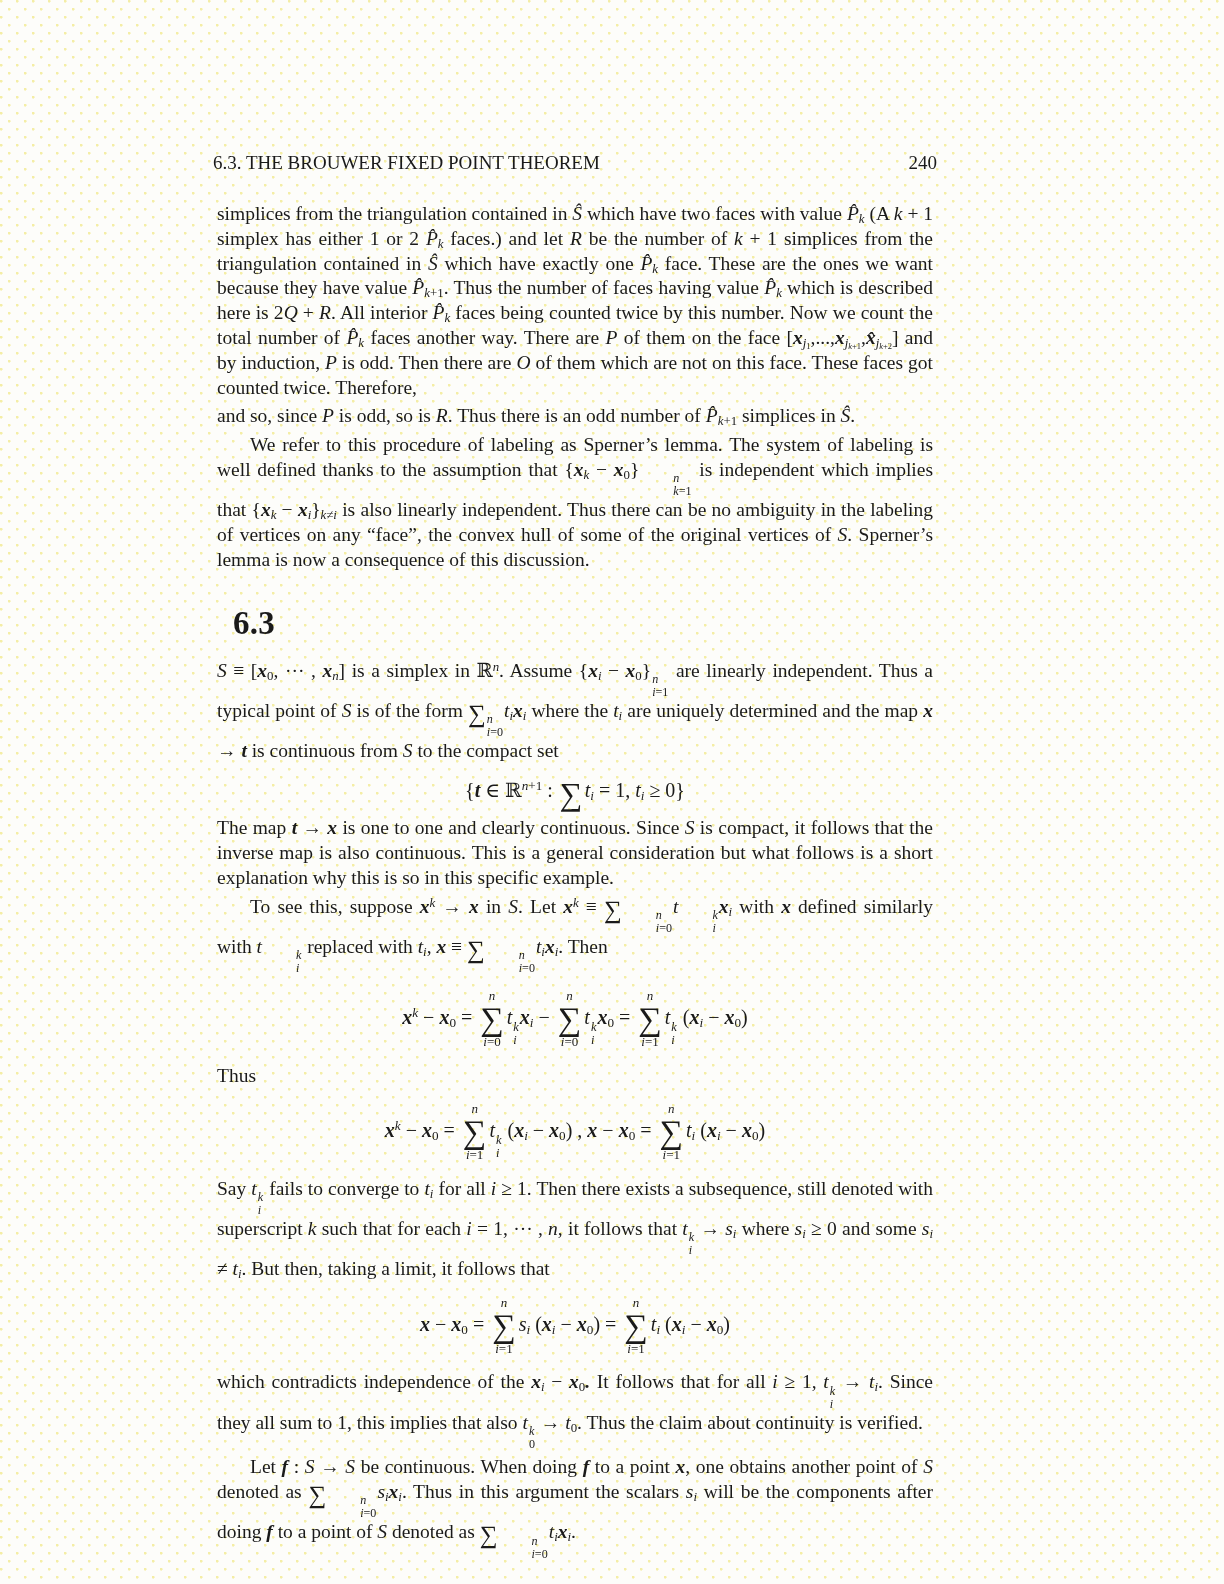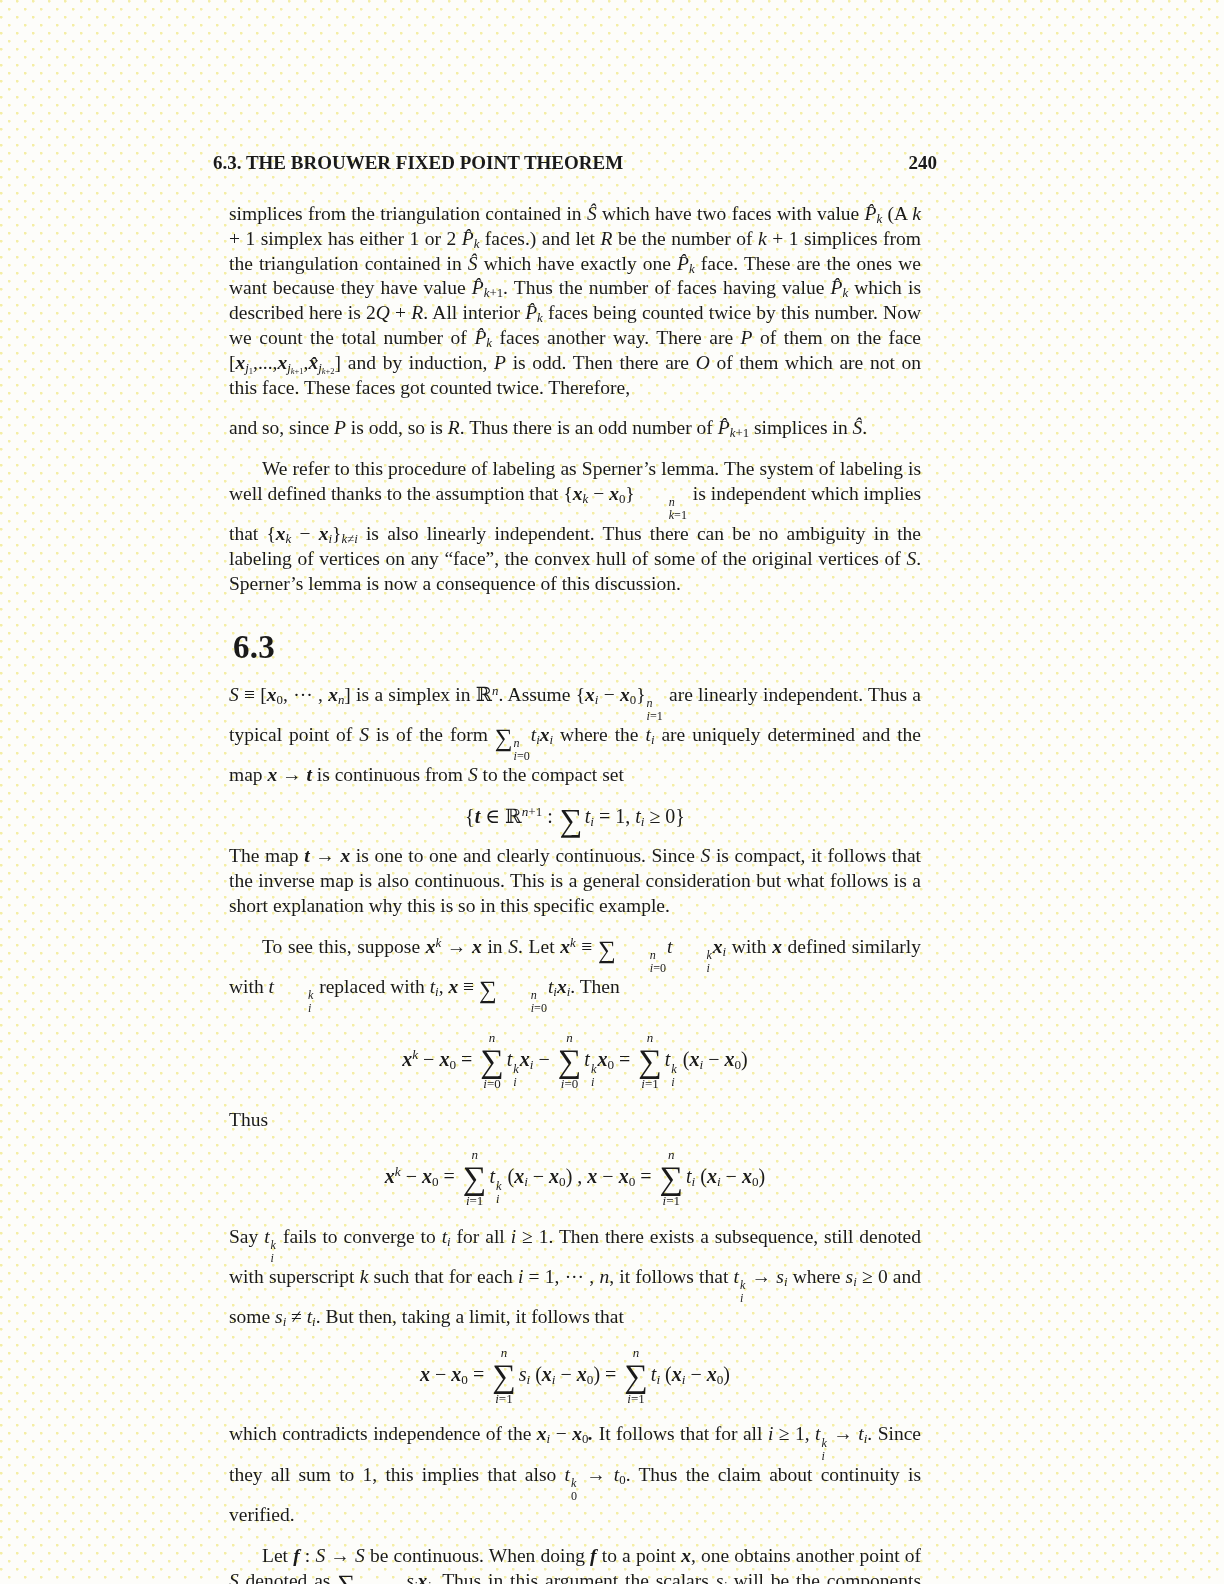--- a/index.html
+++ b/index.html
@@ -15,24 +15,24 @@
       radial-gradient(circle at 1.2px 1.2px, var(--dot) 1.1px, transparent 1.7px),
       radial-gradient(circle at 1.2px 1.2px, var(--dot) 1.1px, transparent 1.7px);
     background-size:16px 16px,16px 16px;
     background-position:0 0,8px 8px;
     color:var(--ink);
     font-family:"Liberation Serif","DejaVu Serif",serif;
   }
   .sheet{position:absolute;left:213px;top:152px;width:724px;}
   .running-head{
     display:flex;justify-content:space-between;align-items:baseline;
-    font-size:19px;margin-bottom:28px;font-weight:bold;
+    font-size:19px;margin-bottom:28px;
   }
   .para{
-    font-size:19.5px;line-height:1.272;text-align:justify;margin:16px;
+    font-size:19.5px;line-height:1.272;text-align:justify;margin:4px;
   }
   .para.indent{text-indent:33px;}
   .display-eq{
     font-size:20px;text-align:center;margin:14px 0;line-height:1.2;
   }
   .sec-heading{
     display:flex;align-items:baseline;gap:54px;
     font-size:33px;font-weight:700;letter-spacing:0.2px;
     margin:32px 0 17px 20px;
   }

